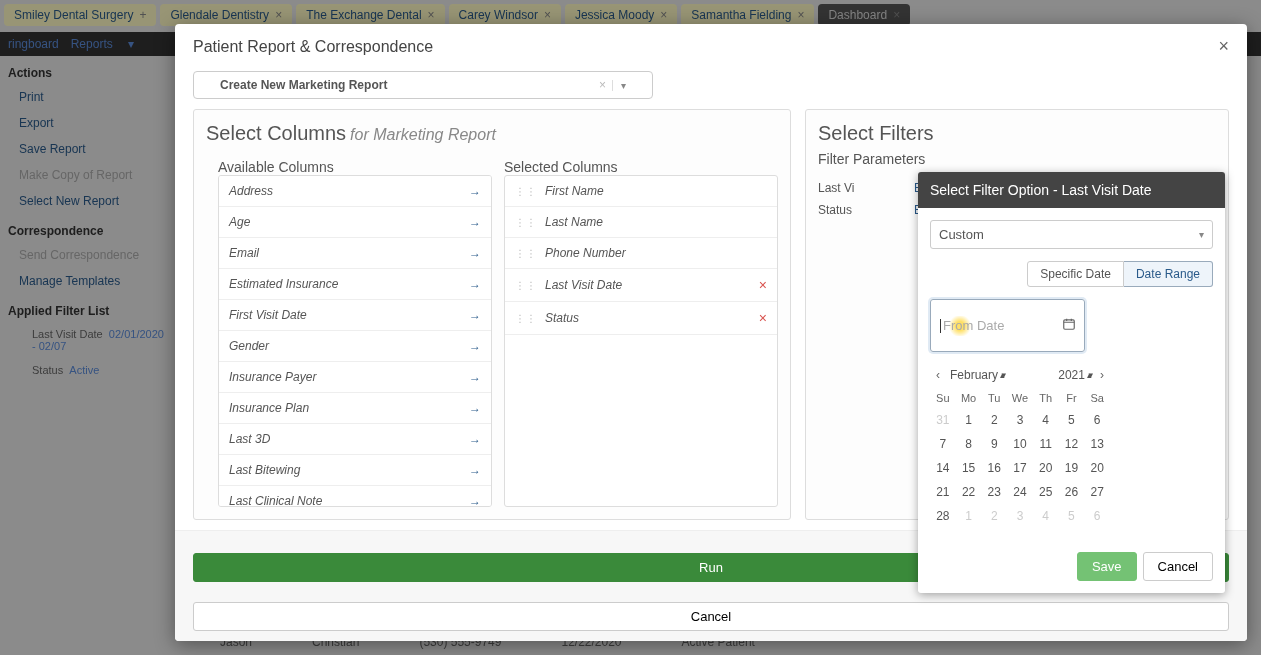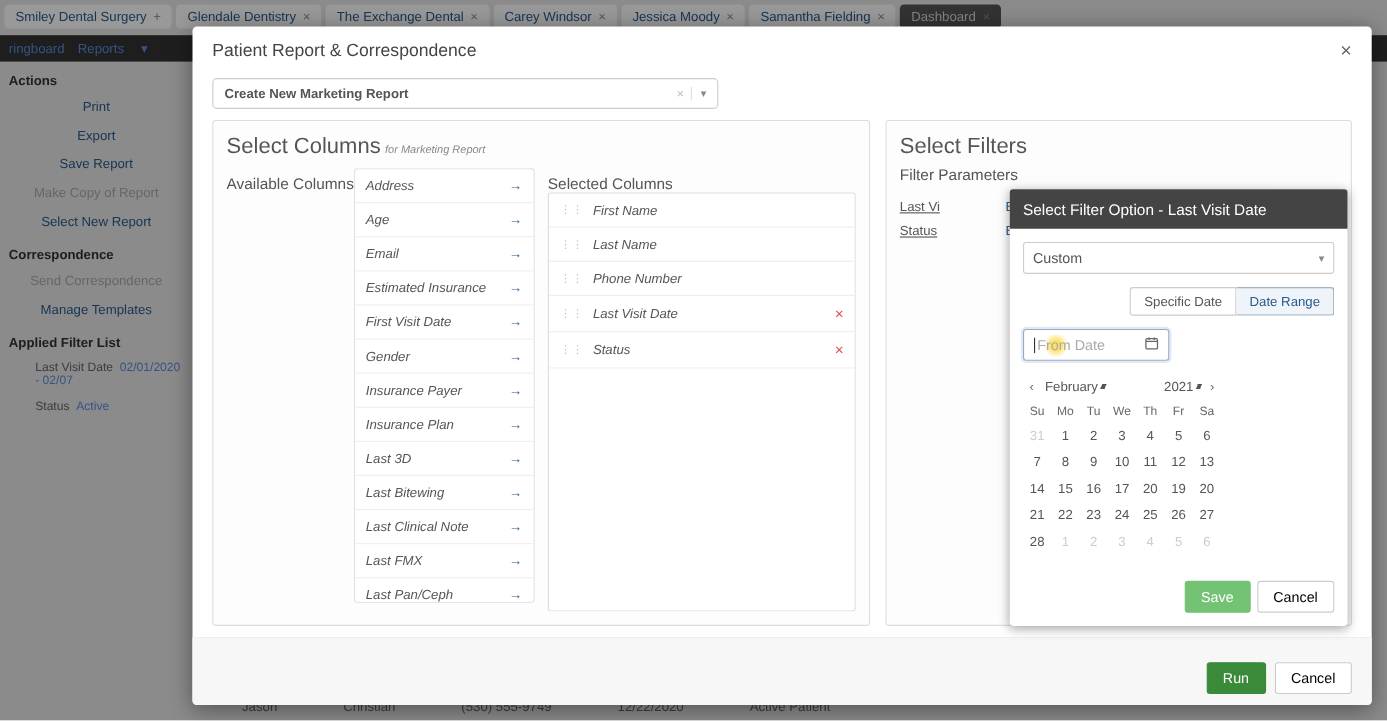--- a/index.html
+++ b/index.html
@@ -1,88 +1,88 @@
 <!DOCTYPE html>
 <html><head>
 <meta charset="utf-8">
 <style>
 * { box-sizing: border-box; margin: 0; padding: 0; font-family: "Helvetica Neue", Arial, sans-serif; }
 body { width: 1261px; height: 655px; background: #e8e8e8; overflow: hidden; position: relative; }
 
 
 .bg-tabs { position: absolute; top: 4px; left: 0; display: flex; gap: 4px; padding: 0 4px; }
-.bg-tab { display: flex; align-items: center; padding: 4px 10px; background: #ffffff; color: #2a5a8a; font-size: 12px; border-radius: 4px; }
+.bg-tab { display: flex; align-items: center; padding: 4px 10px; background: #fef9c3; color: #2a5a8a; font-size: 12px; border-radius: 4px; }
 .bg-tab.dark { background: #555; color: #ddd; }
 .bg-tab .adder { margin-left: 6px; color: #888; cursor: pointer; }
 .bg-tab .closer { margin-left: 6px; color: #888; cursor: pointer; }
 
 
 .bg-toolbar { position: absolute; top: 32px; left: 0; right: 0; height: 24px; background: #333; color: #5a8ad8; display: flex; align-items: center; padding: 0 8px; font-size: 12px; }
 .bg-toolbar span { margin-right: 12px; }
 
 
 .side { position: absolute; left: 0; top: 56px; width: 175px; font-size: 12px; color: #555; }
 .side-head { font-weight: bold; color: #333; padding: 10px 8px 4px; }
-.side-item { padding: 6px 4px; color: #2a5a8a; cursor: pointer; text-align: center; }
+.side-item { padding: 6px 19px; color: #2a5a8a; cursor: pointer; }
 .side-item.gray { color: #aaa; }
 .side-filter { padding: 6px 8px; color: #666; font-size: 11px; margin-left: 24px; }
 .side-filter .val { color: #5a8ad8; }
 
 
 .overlay { position: absolute; inset: 0; background: rgba(0,0,0,0.4); }
 .modal { position: absolute; left: 175px; top: 24px; right: 14px; bottom: 14px; background: #fff; border-radius: 4px; box-shadow: 0 4px 20px rgba(0,0,0,0.4); display: flex; flex-direction: column; }
 .modal-header { padding: 12px 18px; font-size: 16px; color: #444; display: flex; justify-content: space-between; align-items: center; }
 .modal-close { cursor: pointer; color: #666; font-size: 18px; }
 
 .report-bar { margin: 2px 18px 10px; }
-.report-select { display: flex; align-items: center; border: 1px solid #ccc; border-radius: 4px; padding: 6px 10px; width: 460px; background: #fff; }
+.report-select { display: flex; align-items: center; border: 1px solid #ccc; border-radius: 4px; padding: 6px 26px; width: 460px; background: #fff; }
 .report-select .txt { flex: 1; font-weight: 600; color: #555; font-size: 12px; }
 .report-select .clr { color: #bbb; margin: 0 6px; cursor: pointer; font-size: 12px; }
 .report-select .caret { color: #888; border-left: 1px solid #ddd; padding-left: 8px; cursor: pointer; font-size: 10px; }
 
 .modal-body { flex: 1; display: flex; gap: 14px; padding: 0 18px 10px; overflow: hidden; }
 .panel { border: 1px solid #ddd; border-radius: 3px; padding: 12px; background: #fdfdfd; }
 .cols-panel { flex: 0 0 598px; display: flex; flex-direction: column; }
 .filters-panel { flex: 1; position: relative; }
 .panel h2 { font-size: 20px; font-weight: 400; color: #555; }
-.panel h2 .sub { font-size: 10px; font-style: italic; color: #888; margin-left: 4px; font-weight: 400; margin-top: 22px; }
+.panel h2 .sub { font-size: 16px; font-style: italic; color: #888; margin-left: 4px; font-weight: 400; margin-top: 22px; }
 .panel h3 { font-size: 14px; color: #555; font-weight: 400; margin-top: 6px; }
 
 .cols-body { display: flex; gap: 12px; margin-top: 8px; height: 100%; overflow: hidden; }
 .col-list { flex: 1; border: 1px solid #ddd; border-radius: 3px; background: #fff; overflow-y: auto; max-height: 395px; }
 .col-list::-webkit-scrollbar { width: 10px; }
 .col-list::-webkit-scrollbar-thumb { background: #bbb; border-radius: 4px; }
 .col-row { display: flex; align-items: center; padding: 8px 10px; border-bottom: 1px solid #eee; font-size: 12px; color: #555; }
 .col-row .name { flex: 1; font-style: italic; }
 .col-row .arrow { color: #2a5a8a; font-weight: bold; cursor: pointer; }
 .col-row .grip { color: #bbb; margin-right: 8px; cursor: move; font-size: 10px; letter-spacing: 1px; }
 .col-row .remove { color: #d9534f; cursor: pointer; font-size: 14px; }
 
 .filter-rows { margin-top: 10px; }
 .filter-row { display: flex; gap: 6px; align-items: center; font-size: 12px; color: #555; padding: 4px 0; }
-.filter-row .lbl { width: 90px; text-decoration: underline; }
+.filter-row .lbl { width: 90px; }
 .filter-row .edit { width: 40px; color: #2a5a8a; cursor: pointer; }
 .filter-row .all { color: #2a5a8a; cursor: pointer; }
 
-.modal-footer { border-top: 1px solid #eee; padding: 10px 18px; background: #f7f7f7; display: flex; justify-content: flex-end; gap: 8px; border-radius: 0 0 4px 4px; }
+.modal-footer { border-top: 1px solid #eee; padding: 10px 18px; background: #f7f7f7; display: flex; justify-content: flex-end; gap: 8px; border-radius: 0 0 4px 4px; flex-direction: column; }
 .btn { padding: 6px 14px; border: 1px solid #ccc; background: #fff; border-radius: 3px; font-size: 13px; cursor: pointer; margin-top: 12px; }
 .btn-run { background: #3a8a3a; color: #fff; border-color: #3a8a3a; }
 
 
 .popover { position: absolute; top: 172px; left: 918px; width: 307px; background: #fff; border-radius: 3px; box-shadow: 0 2px 10px rgba(0,0,0,0.35); z-index: 10; }
 .pop-header { background: #444; color: #fff; padding: 10px 12px; font-size: 14px; border-radius: 3px 3px 0 0; }
 .pop-body { padding: 12px; }
 .pop-select { width: 100%; border: 1px solid #ccc; border-radius: 3px; padding: 6px 8px; font-size: 13px; color: #555; display: flex; justify-content: space-between; align-items: center; background: #fff; }
 .pop-toggle { display: flex; justify-content: flex-end; margin: 12px 0; }
 .pop-toggle .tbtn { border: 1px solid #ccc; padding: 5px 12px; font-size: 12px; cursor: pointer; background: #fff; color: #555; }
 .pop-toggle .tbtn:first-child { border-radius: 3px 0 0 3px; }
 .pop-toggle .tbtn:last-child { border-radius: 0 3px 3px 0; border-left: none; }
 .pop-toggle .tbtn.active { background: #eef4fa; color: #2a5a8a; border-color: #9ab; }
 
-.date-input { display: flex; align-items: center; border: 1px solid #9ab; border-radius: 3px; padding: 5px 8px; font-size: 13px; width: 133px; margin-bottom: 10px; box-shadow: 0 0 0 2px rgba(100,150,200,0.2); }
+.date-input { display: flex; align-items: center; border: 1px solid #9ab; border-radius: 3px; padding: 17px 8px; font-size: 13px; width: 155px; margin-bottom: 10px; box-shadow: 0 0 0 2px rgba(100,150,200,0.2); }
 .date-input .hl { background: radial-gradient(circle, #ffe066 30%, rgba(255,224,102,0) 75%); width: 22px; height: 20px; position: absolute; margin-left: 10px; }
 .date-input .cursor { border-left: 1px solid #333; height: 14px; margin-left: 1px; position: relative; z-index: 2; }
 .date-input .ph { color: #aaa; flex: 1; margin-left: 2px; position: relative; z-index: 1; }
 .date-input .cal-icon { color: #666; cursor: pointer; }
 
 .calendar { width: 180px; font-size: 12px; color: #555; }
 .cal-head { display: flex; align-items: center; padding: 4px 0; }
 .cal-nav { cursor: pointer; padding: 2px 6px; color: #666; }
 .cal-month, .cal-year { padding: 2px 4px; cursor: pointer; display: flex; align-items: center; gap: 2px; }
 .cal-spacer { flex: 1; }
@@ -172,21 +172,21 @@
       <span class="txt">Create New Marketing Report</span>
       <span class="clr">×</span>
       <span class="caret">▾</span>
     </div>
   </div>
 
   <div class="modal-body">
     <div class="panel cols-panel">
       <h2><span>Select Columns</span><span class="sub">for Marketing Report</span></h2>
       <div class="cols-body">
-        <div style="flex:1; display:flex; flex-direction:row;">
+        <div style="flex:1; display:flex; flex-direction:column;margin-left:12px;">
           <h3>Available Columns</h3>
           <div class="col-list" id="avail-list">
               <div class="col-row">
                 <span class="name">Address</span>
                 <span class="arrow">→</span>
               </div>
               <div class="col-row">
                 <span class="name">Age</span>
                 <span class="arrow">→</span>
               </div>

